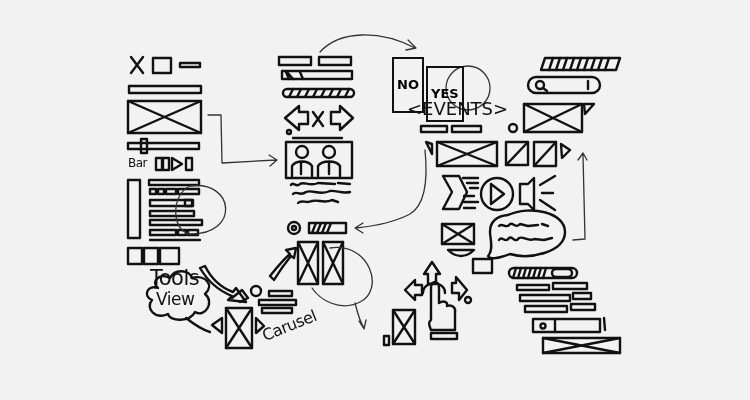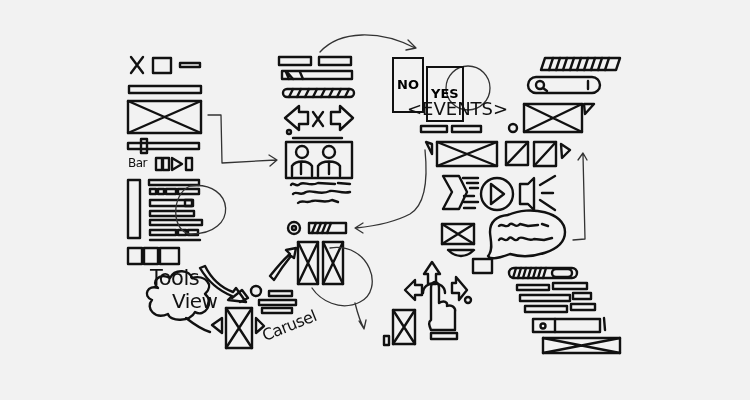--- a/index.html
+++ b/index.html
@@ -229,19 +229,19 @@
     <circle class="ink" cx="543" cy="326" r="2.5"></circle>
   </g>
   <g>
     <rect class="ink" x="543" y="338" width="77" height="15"></rect>
     <path class="ink" d="M543 338 L620 353 M620 338 L543 353"></path>
   </g>
 </svg>
 
 <span class="label hand" style="left:128px; top:157px; font-size:12px;">Bar</span>
 <span class="label hand" style="left:130px; top:268px; font-size:21px; font-weight:normal;margin-left:20px;">Tools</span>
-<span class="label hand" style="left:172px; top:291px; font-size:20px; font-weight:normal;">View</span>
+<span class="label hand" style="left:156px; top:291px; font-size:17px; font-weight:normal;">View</span>
 <span class="label hand" style="left:266px; top:328px; font-size:16px; font-weight:normal; transform: rotate(-22deg); transform-origin: left bottom;">Carusel</span>
 
 <span class="box-label" style="left:392px; top:57px;">NO</span>
 <span class="box-label" style="left:426px; top:66px;">YES</span>
 <span class="label" style="left:407px; top:100px; font-size:18px;">&lt;EVENTS&gt;</span>
 </div>
 
 </body></html>

